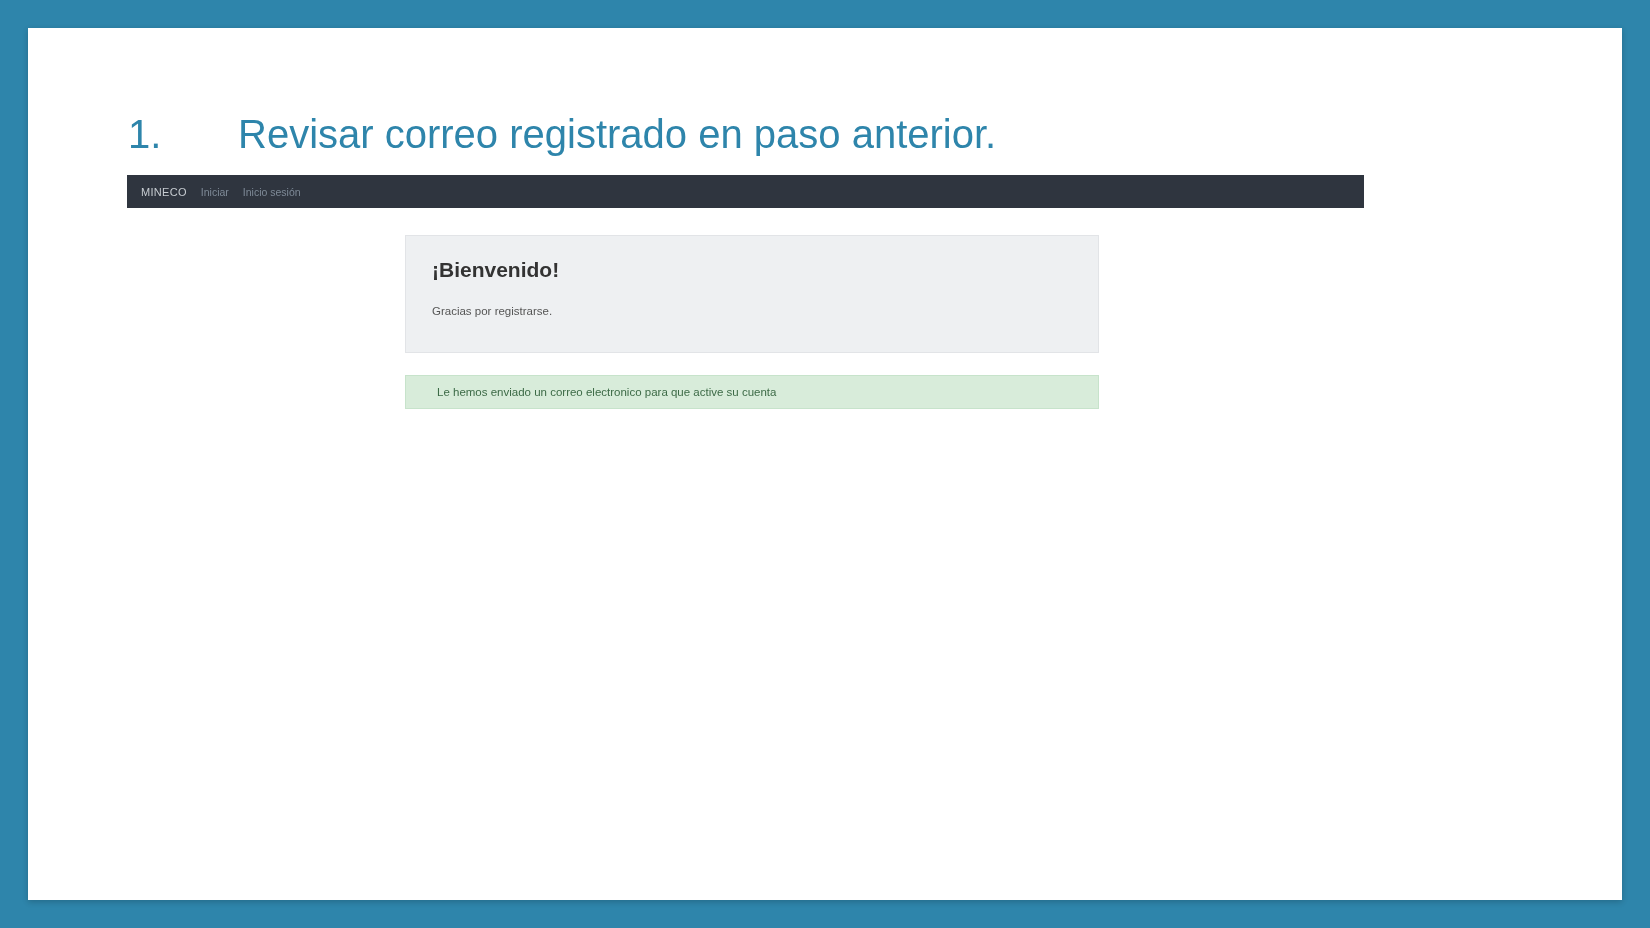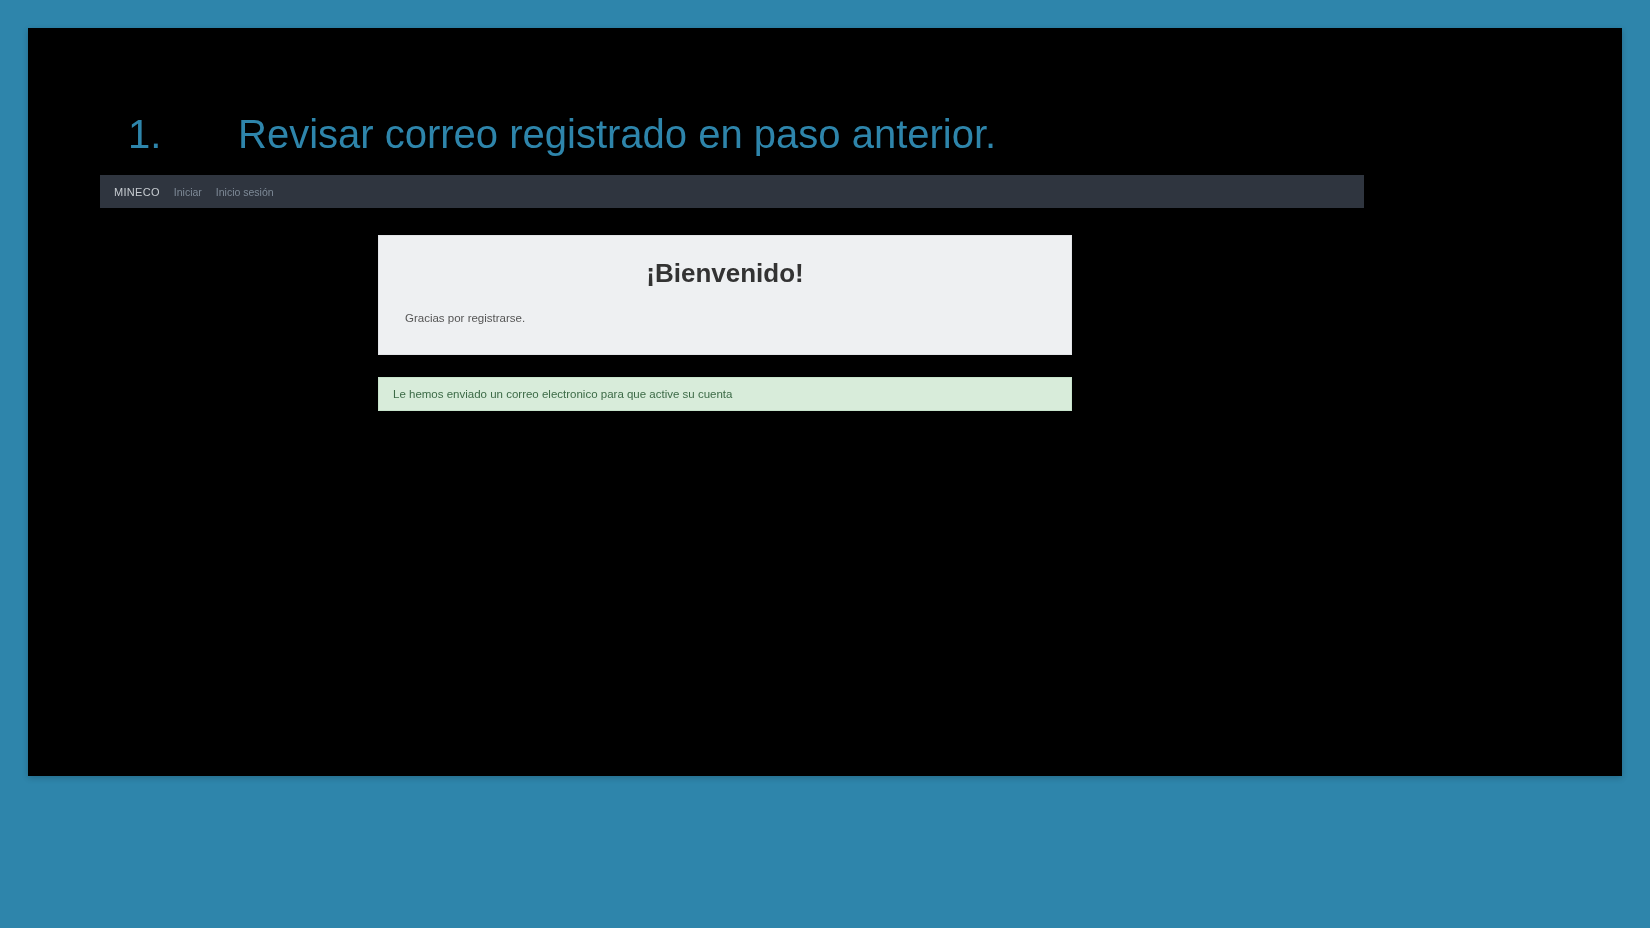--- a/index.html
+++ b/index.html
@@ -3,23 +3,23 @@
   <meta charset="utf-8">
   <style>
     * { margin: 0; padding: 0; box-sizing: border-box; }
     html, body { width: 100%; height: 100%; }
     body {
       font-family: "Segoe UI", Tahoma, sans-serif;
       background: #2e85ab;
       padding: 28px;
     }
     .slide {
-      background: #000000;
+      background: #ffffff;
       width: 100%;
-      height: 748px;
+      height: 872px;
       position: relative;
       box-shadow: 0 2px 6px rgba(0,0,0,0.2);
       overflow: hidden;
     }
     .slide-title {
       position: absolute;
       top: 82px;
       left: 100px;
       right: 80px;
       font-family: "Corbel Light", "Segoe UI Light", "Segoe UI", sans-serif;
@@ -28,21 +28,21 @@
       color: #2e85ab;
       line-height: 1.2;
     }
     .slide-title .num {
       display: inline-block;
       width: 110px;
     }
     .screenshot {
       position: absolute;
       top: 147px;
-      left: 72px;
+      left: 99px;
       right: 258px;
       height: 270px;
     }
     .navbar {
       background: #2f353f;
       height: 33px;
       padding-left: 14px;
       display: flex;
       align-items: center;
       gap: 14px;
@@ -65,36 +65,35 @@
       width: 694px;
     }
     .welcome-card {
       background: #eef0f2;
       border: 1px solid #e2e4e7;
       padding: 22px 26px 30px 26px;
       min-height: 118px;
     }
     .welcome-card h2 {
       font-family: "Segoe UI", sans-serif;
-      font-size: 26px;
+      font-size: 21px;
       font-weight: 700;
       color: #333333;
       margin-bottom: 6px;
-      text-align: center;
     }
     .welcome-card p {
       font-size: 11.5px;
       color: #555;
       margin-top: 23px;
     }
     .alert-success {
       margin-top: 22px;
       background: #d8ecda;
       border: 1px solid #c7e3cb;
-      padding: 10px 14px;
+      padding: 10px 31px;
       font-size: 11.5px;
       color: #3c6a46;
     }
   </style>
 </head>
 <body>
 
 <div class="slide">
 
   <div class="slide-title">

